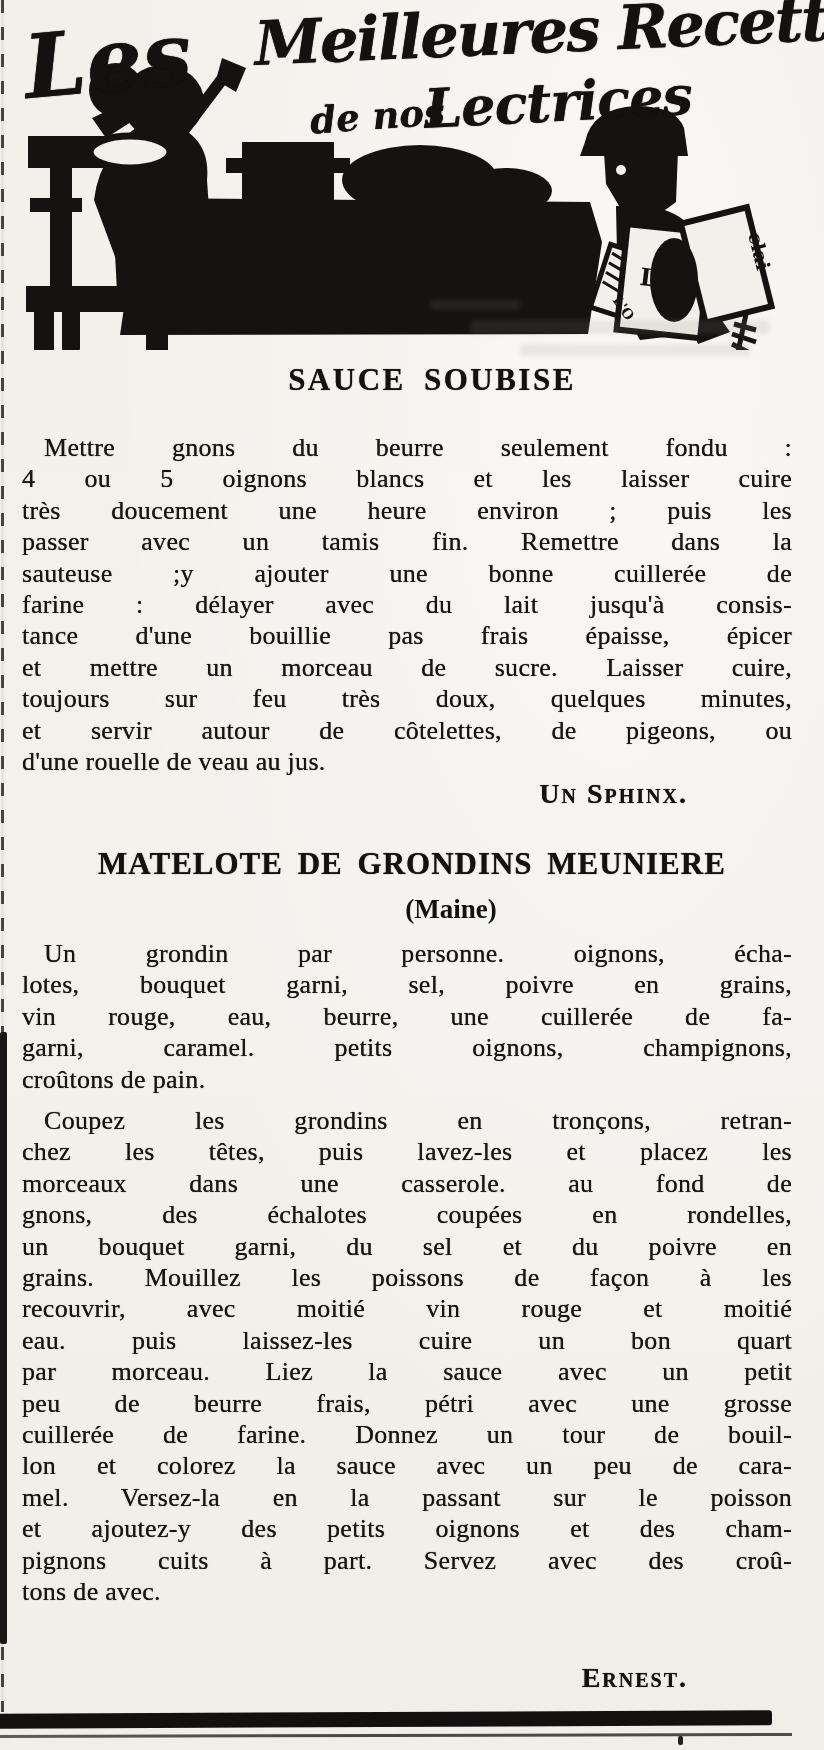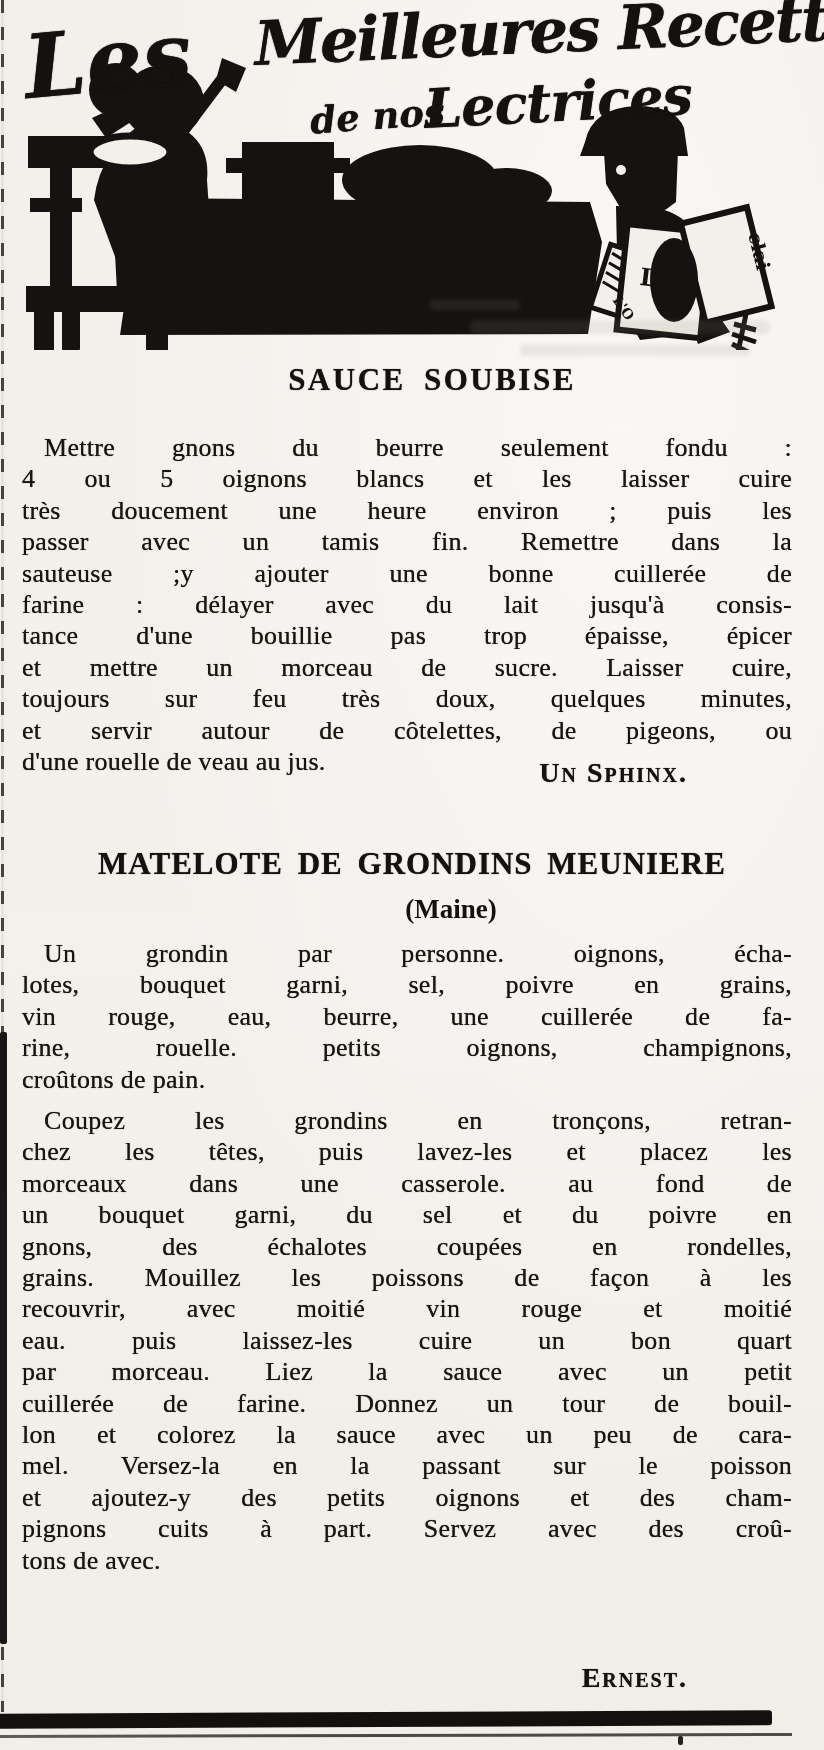--- a/index.html
+++ b/index.html
@@ -136,51 +136,52 @@
 
   <div class="h-article" style="top:362px;padding-left:20px;">SAUCE SOUBISE</div>
 
   <div class="body-lines" style="top:432px;">
       <div class="tline">Mettre gnons du beurre seulement fondu :</div>
       <div class="tline">4 ou 5 oignons blancs et les laisser cuire</div>
       <div class="tline">très doucement une heure environ ; puis les</div>
       <div class="tline">passer avec un tamis fin. Remettre dans la</div>
       <div class="tline">sauteuse ;y ajouter une bonne cuillerée de</div>
       <div class="tline">farine : délayer avec du lait jusqu'à consis-</div>
-      <div class="tline">tance d'une bouillie pas trop épaisse, épicer</div>
+      <div class="tline">tance d'une bouillie pas frais épaisse, épicer</div>
       <div class="tline">et mettre un morceau de sucre. Laisser cuire,</div>
       <div class="tline">toujours sur feu très doux, quelques minutes,</div>
       <div class="tline">et servir autour de côtelettes, de pigeons, ou</div>
       <div class="tline">d'une rouelle de veau au jus.</div>
     </div>
 
-  <div class="signature" style="top:757px;">Un Sphinx.</div>
+  <div class="signature" style="top:778px;">Un Sphinx.</div>
 
   <div class="h-article" style="top:846px;letter-spacing:1px;word-spacing:6px;">MATELOTE DE GRONDINS MEUNIERE</div>
 
   <div class="h-sub" style="top:894px;padding-left:39px;">(Maine)</div>
 
   <div class="body-lines" style="top:938px;">
       <div class="tline">Un grondin par personne. oignons, écha-</div>
       <div class="tline">lotes, bouquet garni, sel, poivre en grains,</div>
       <div class="tline">vin rouge, eau, beurre, une cuillerée de fa-</div>
-      <div class="tline">rine, rouelle. petits oignons, champignons,</div>
+      <div class="tline">garni, caramel. petits oignons, champignons,</div>
       <div class="tline">croûtons de pain.</div>
     </div>
 
   <div class="body-lines" style="top:1105px;font-family:Liberation Serif, serif;">
       <div class="tline">Coupez les grondins en tronçons, retran-</div>
       <div class="tline">chez les têtes, puis lavez-les et placez les</div>
       <div class="tline">morceaux dans une casserole. au fond de</div>
+      <div class="tline">gnons, des échalotes coupées en rondelles,</div>
       <div class="tline">un bouquet garni, du sel et du poivre en</div>
-      <div class="tline">gnons, des échalotes coupées en rondelles,</div>
       <div class="tline">grains. Mouillez les poissons de façon à les</div>
       <div class="tline">recouvrir, avec moitié vin rouge et moitié</div>
       <div class="tline">eau. puis laissez-les cuire un bon quart</div>
       <div class="tline">par morceau. Liez la sauce avec un petit</div>
+      <div class="tline">peu de beurre frais, pétri avec une grosse</div>
       <div class="tline">cuillerée de farine. Donnez un tour de bouil-</div>
       <div class="tline">lon et colorez la sauce avec un peu de cara-</div>
       <div class="tline">mel. Versez-la en la passant sur le poisson</div>
       <div class="tline">et ajoutez-y des petits oignons et des cham-</div>
       <div class="tline">pignons cuits à part. Servez avec des croû-</div>
       <div class="tline">tons de avec.</div>
     </div>
 
   <div class="signature" style="top:1662px;">Ernest.</div>
 

